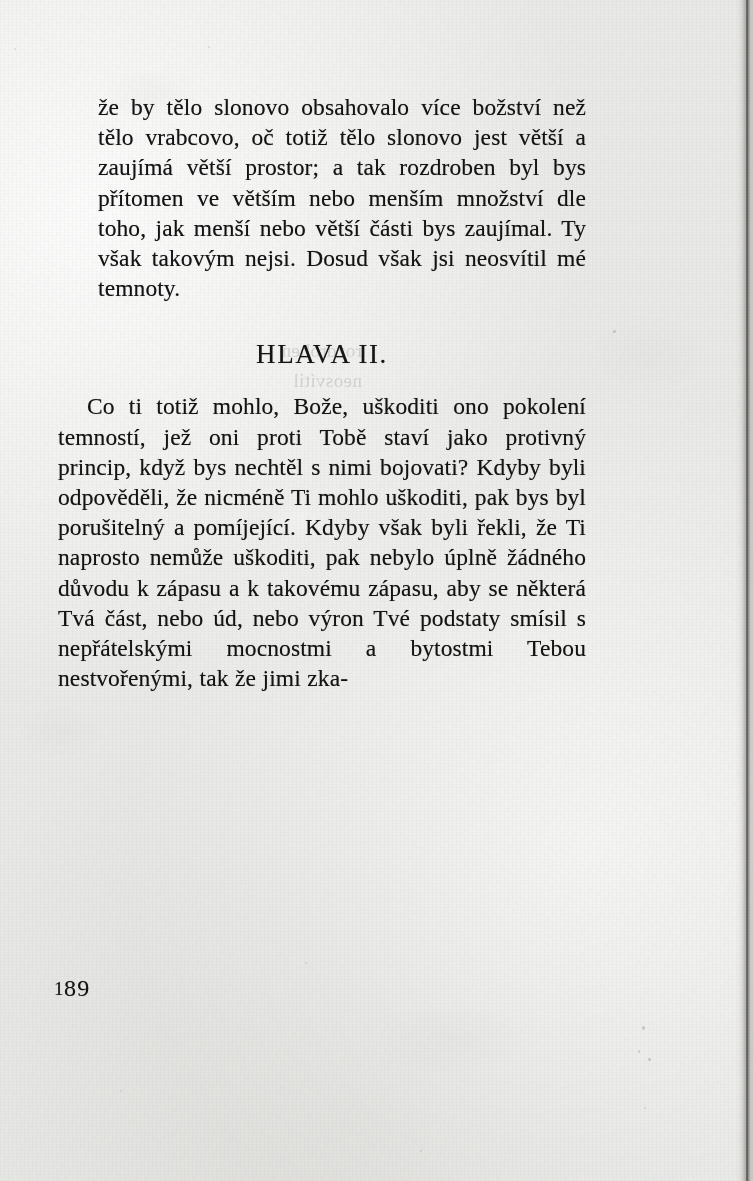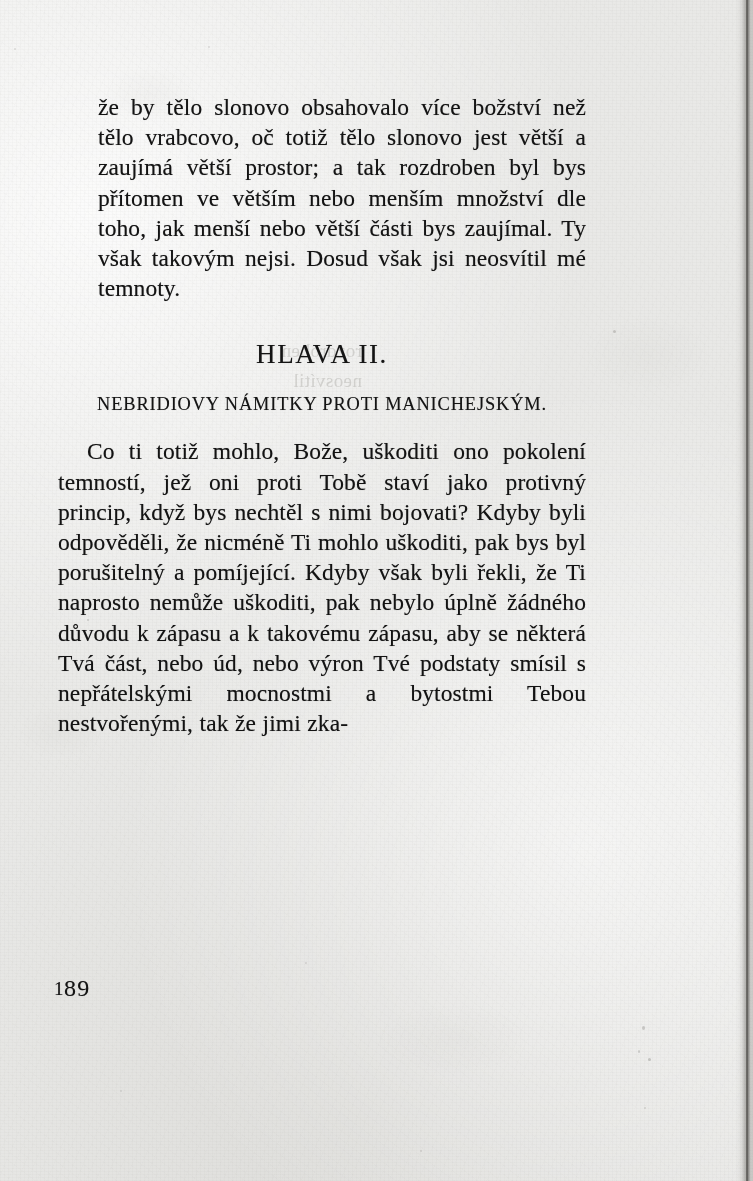--- a/index.html
+++ b/index.html
@@ -174,21 +174,20 @@
     <div>rozdroben</div>
     <div>neosvítil</div>
   </div>
 
   <div class="textblock">
 
     <p class="body first">že by tělo slonovo obsahovalo více božství než tělo vrabcovo, oč totiž tělo slonovo jest větší a zaujímá větší prostor; a tak rozdroben byl bys přítomen ve větším nebo menším množství dle toho, jak menší nebo větší části bys zaujímal. Ty však takovým nejsi. Dosud však jsi neosvítil mé temnoty.</p>
 
     <div class="chapter-wrap">
       <div class="chapter-title">HLAVA II.</div>
-      <div class="chapter-subtitle">NEBRIDIOVY NÁMITKY PROTI MANICHEJSKÝM.</div>
     </div>
 
 
     <p class="body">Co ti totiž mohlo, Bože, uškoditi ono pokolení temností, jež oni proti Tobě staví jako protivný princip, když bys nechtěl s nimi bojovati? Kdyby byli odpověděli, že nicméně Ti mohlo uškoditi, pak bys byl porušitelný a pomíjející. Kdyby však byli řekli, že Ti naprosto nemůže uškoditi, pak nebylo úplně žádného důvodu k zápasu a k takovému zápasu, aby se některá Tvá část, nebo úd, nebo výron Tvé podstaty smísil s nepřátelskými mocnostmi a bytostmi Tebou nestvořenými, tak že jimi zka-</p>
 
   </div>
 
   <div class="folio">
     <span class="oldstyle-one">1</span><span>89</span>
   </div>

